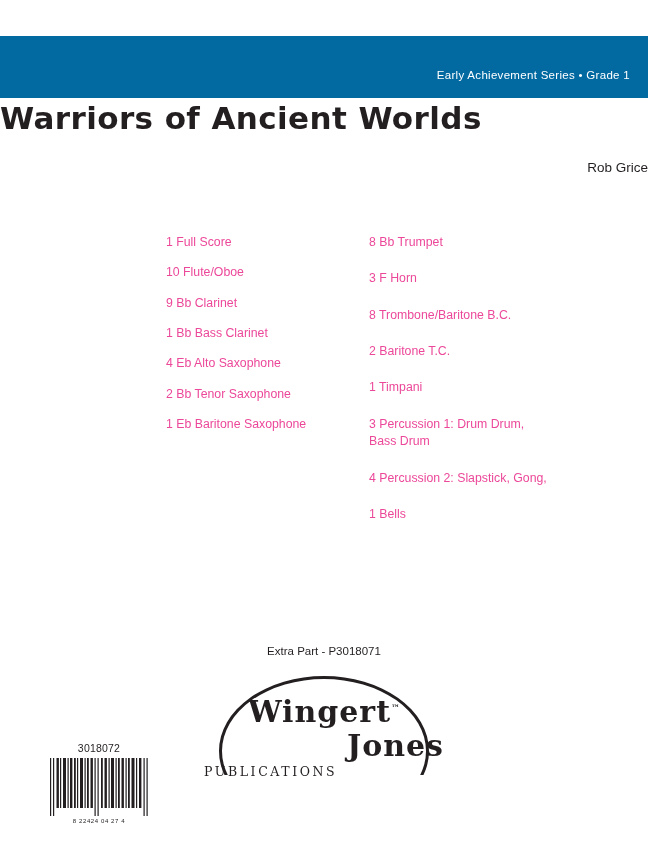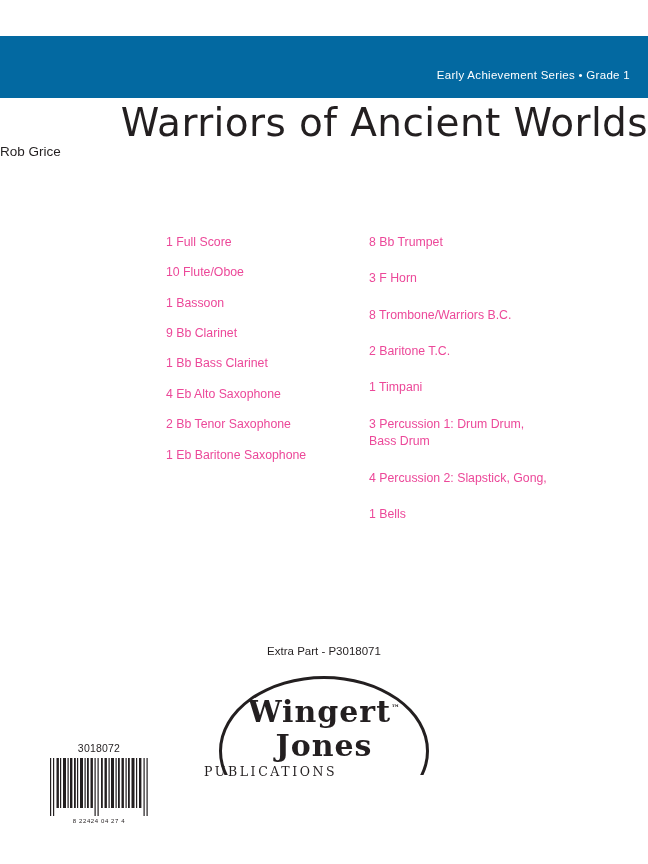--- a/index.html
+++ b/index.html
@@ -37,33 +37,33 @@
     font-family: "Liberation Sans", sans-serif;
     white-space: nowrap;
   }
 
   
   .title {
     position: absolute;
     top: 100px;
     left: 0;
     width: 648px;
+    text-align: left;
+    font-size: 31px;
+    font-weight: 700;
+    letter-spacing: 0.4px;
+    color: #231f20;
+    font-family: "DejaVu Sans", sans-serif;
+  }
+  .composer {
+    position: absolute;
+    top: 160px;
+    left: 0;
+    width: 648px;
     text-align: right;
-    font-size: 39px;
-    font-weight: 400;
-    letter-spacing: 0.4px;
-    color: #231f20;
-    font-family: "DejaVu Sans", sans-serif;
-  }
-  .composer {
-    position: absolute;
-    top: 144px;
-    left: 0;
-    width: 648px;
-    text-align: left;
     font-size: 13.5px;
     color: #231f20;
     font-family: "Liberation Sans", sans-serif;
   }
 
   
   .inst-col {
     position: absolute;
     font-size: 12.3px;
     color: #ec4899;
@@ -142,21 +142,21 @@
     font-family: "DejaVu Serif", serif;
     font-weight: 700;
     font-size: 30px;
     letter-spacing: 1px;
   }
   .logo-jones {
     position: absolute;
     left: 0;
     top: 48px;
     width: 240px;
-    text-align: center;
+    text-align: right;
     font-family: "DejaVu Serif", serif;
     font-weight: 700;
     font-size: 30px;
     letter-spacing: 1px;
   }
   .logo-pubs {
     position: absolute;
     left: 0;
     top: 84px;
     width: 240px;
@@ -213,24 +213,20 @@
 
   <div class="inst-row">
     <span class="qty">1 </span>
     <span class="nm">Full Score</span>
   </div>
   <div class="inst-row">
     <span class="qty">10 </span>
     <span class="nm">Flute/Oboe</span>
   </div>
   <div class="inst-row">
-    <span class="qty">1 </span>
-    <span class="nm">Bassoon</span>
-  </div>
-  <div class="inst-row">
     <span class="qty">9 </span>
     <span class="nm">Bb Clarinet</span>
   </div>
   <div class="inst-row">
     <span class="qty">1 </span>
     <span class="nm">Bb Bass Clarinet</span>
   </div>
   <div class="inst-row">
     <span class="qty">4 </span>
     <span class="nm">Eb Alto Saxophone</span>
@@ -251,21 +247,21 @@
   <div class="inst-row">
     <span class="qty">8 </span>
     <span class="nm">Bb Trumpet</span>
   </div>
   <div class="inst-row">
     <span class="qty">3 </span>
     <span class="nm">F Horn</span>
   </div>
   <div class="inst-row">
     <span class="qty">8 </span>
-    <span class="nm">Trombone/Warriors B.C.</span>
+    <span class="nm">Trombone/Baritone B.C.</span>
   </div>
   <div class="inst-row">
     <span class="qty">2 </span>
     <span class="nm">Baritone T.C.</span>
   </div>
   <div class="inst-row">
     <span class="qty">1 </span>
     <span class="nm">Timpani</span>
   </div>
   <div class="inst-row">

